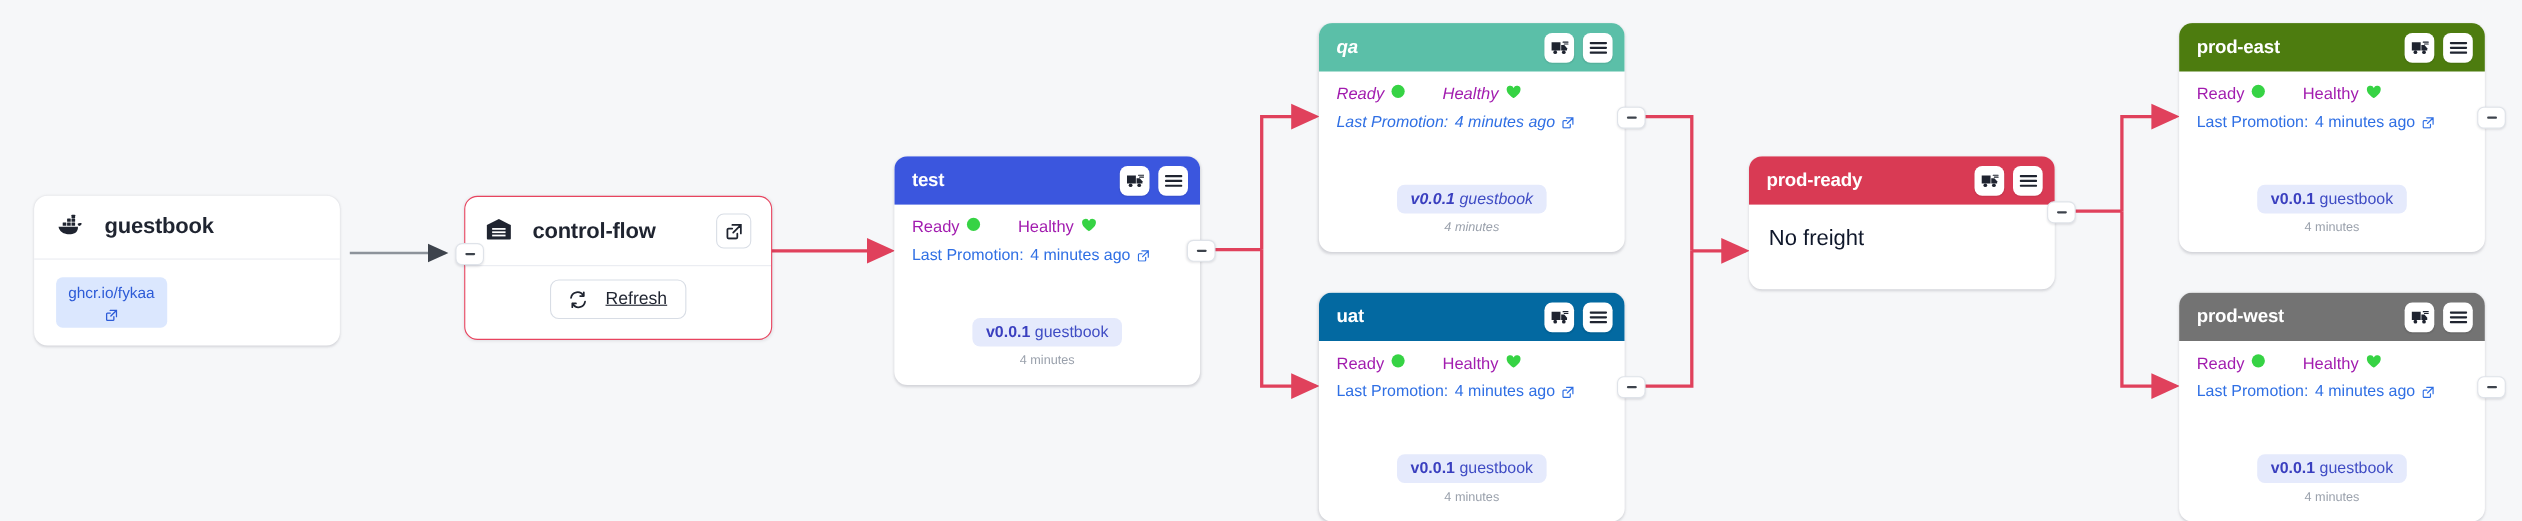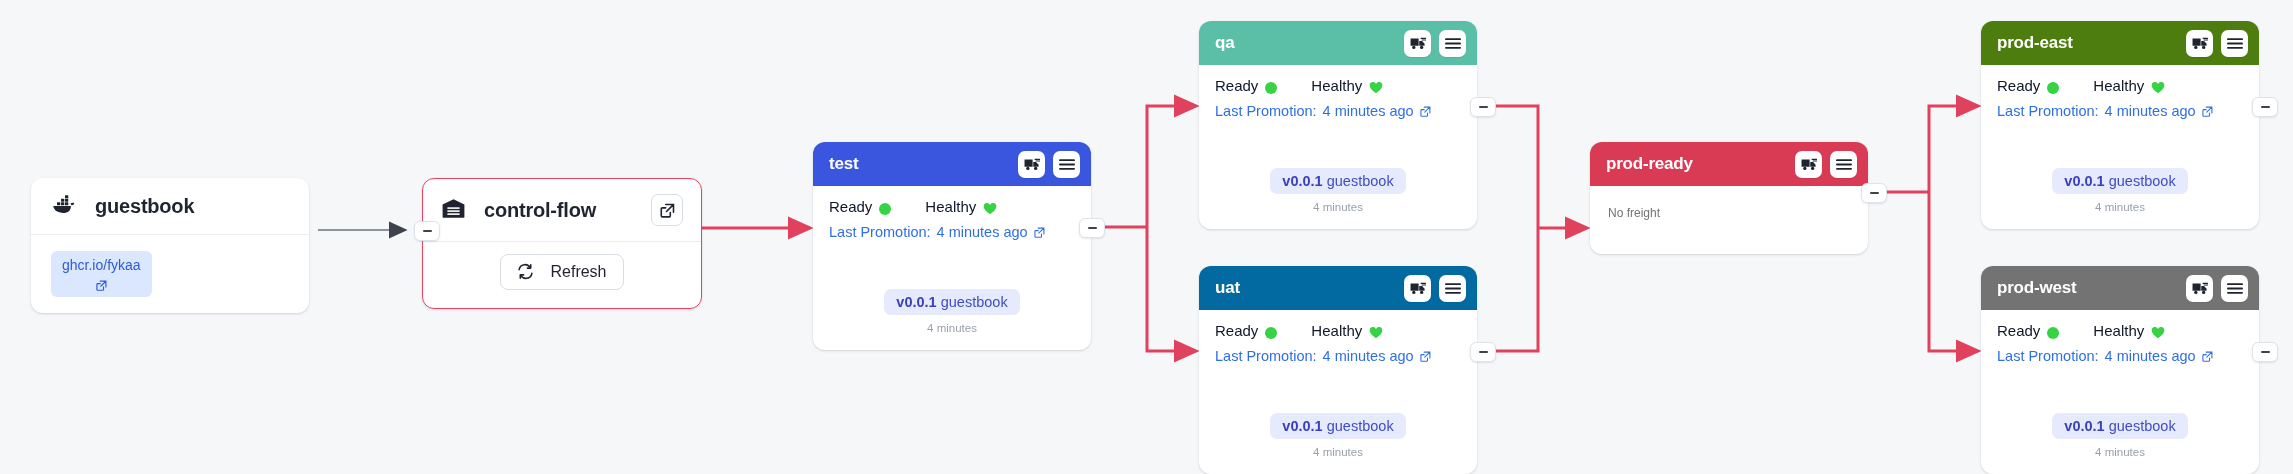--- a/index.html
+++ b/index.html
@@ -27,42 +27,42 @@
   .repo-pill{display:inline-flex;align-items:center;gap:7px;background:#dbe7fe;
              color:#2d5bd7;font-size:14px;border-radius:6px;padding:6px 11px;flex-direction:column;}
 
   .cf-card{width:278px;border:1.5px solid #e8445f;border-radius:12px;background:#fff;
            box-shadow:0 1px 3px rgba(16,24,40,.10);overflow:hidden;}
   .cf-head{display:flex;align-items:center;gap:18px;padding:15px 18px;}
   .cf-head .title{font-size:20px;font-weight:700;color:#1f2430;flex:1;letter-spacing:-.2px;}
   .icon-btn{width:30px;height:30px;border:1px solid #d8dde5;border-radius:7px;
             background:#fff;display:flex;align-items:center;justify-content:center;cursor:pointer;}
   .cf-body{padding:12px 18px 18px;display:flex;justify-content:center;}
-  .refresh-btn{display:inline-flex;align-items:flex-start;gap:16px;border:1px solid #d8dde5;
+  .refresh-btn{display:inline-flex;align-items:flex-end;gap:16px;border:1px solid #d8dde5;
                background:#fff;border-radius:8px;padding:8px 16px;font-size:16px;
-               color:#1f2430;cursor:pointer;}
+               color:#1f2430;cursor:pointer;text-decoration:underline;}
 
   
   .stage{width:278px;}
   .stage-head{display:flex;align-items:center;padding:9px 11px 9px 16px;height:26px;}
   .stage-head .name{flex:1;color:#fff;font-size:17px;font-weight:700;letter-spacing:-.2px;}
   .stage-btn{width:27px;height:27px;border-radius:7px;background:#fff;display:flex;
              align-items:center;justify-content:center;margin-left:8px;cursor:pointer;
              box-shadow:0 1px 1px rgba(0,0,0,.08);}
   .stage-body{padding:12px 16px 16px;}
   .status-row{display:flex;align-items:center;gap:34px;margin-bottom:9px;}
-  .status-item{display:flex;align-items:flex-end;gap:7px;font-size:15px;color:#0f172a;}
+  .status-item{display:flex;align-items:flex-start;gap:7px;font-size:15px;color:#a21caf;}
   .dot{width:12px;height:12px;border-radius:50%;background:#36d344;display:inline-block;}
   .promo{display:flex;align-items:center;gap:6px;font-size:14.5px;color:#2f6fe4;cursor:pointer;}
   .freight{text-align:center;margin-top:11px;}
   .freight-pill{display:inline-block;background:#e5eafc;border-radius:7px;padding:5px 12px;
                 font-size:14.5px;color:#3f4cc4;margin-top:38px;}
   .freight-pill b{font-weight:700;color:#3a3fbf;}
   .freight-age{font-size:11.5px;color:#9aa1ac;margin-top:7px;}
-  .no-freight{font-size:12px;color:#737373;padding:8px 2px 18px;}
+  .no-freight{font-size:20px;color:#0f172a;padding:8px 2px 18px;}
 
   
   .knob{position:absolute;width:24px;height:18px;border-radius:6px;background:#fff;
         border:1px solid #dfe3e9;display:flex;align-items:center;justify-content:center;
         cursor:pointer;z-index:5;box-shadow:0 1px 2px rgba(16,24,40,.10);}
   .knob i{display:block;width:9px;height:1.6px;background:#3d434c;border-radius:1px;}
 </style>
 </head>
 <body>
 
@@ -205,21 +205,21 @@
       <div class="freight">
         <span class="freight-pill">
           <b>v0.0.1</b>
           <span>guestbook</span>
         </span>
         <div class="freight-age">4 minutes</div>
       </div>
     </div>
   </div>
 
-  <div class="node stage" style="left:1199px;top:21px;">
+  <div class="node stage" style="left:1199px;top:21px;font-style:italic;">
     <div class="stage-head" style="background: rgb(91, 191, 168);">
       <span class="name">qa</span>
       <span class="stage-btn">
         <svg width="16" height="13" viewBox="0 0 18 14">
             <g fill="#1f2430">
               <path d="M.6 1.4h9.1v8.2H.6z"></path>
               <path d="M10.4 4.2h3.2l2.8 3.1v2.3h-6z"></path>
               <circle cx="4.3" cy="11.4" r="1.9"></circle>
               <circle cx="13.1" cy="11.4" r="1.9"></circle>
               <path d="M12.4 1.2h5.2M13.6 3.1h4" stroke="#1f2430" stroke-width="1.2" stroke-linecap="round"></path>

